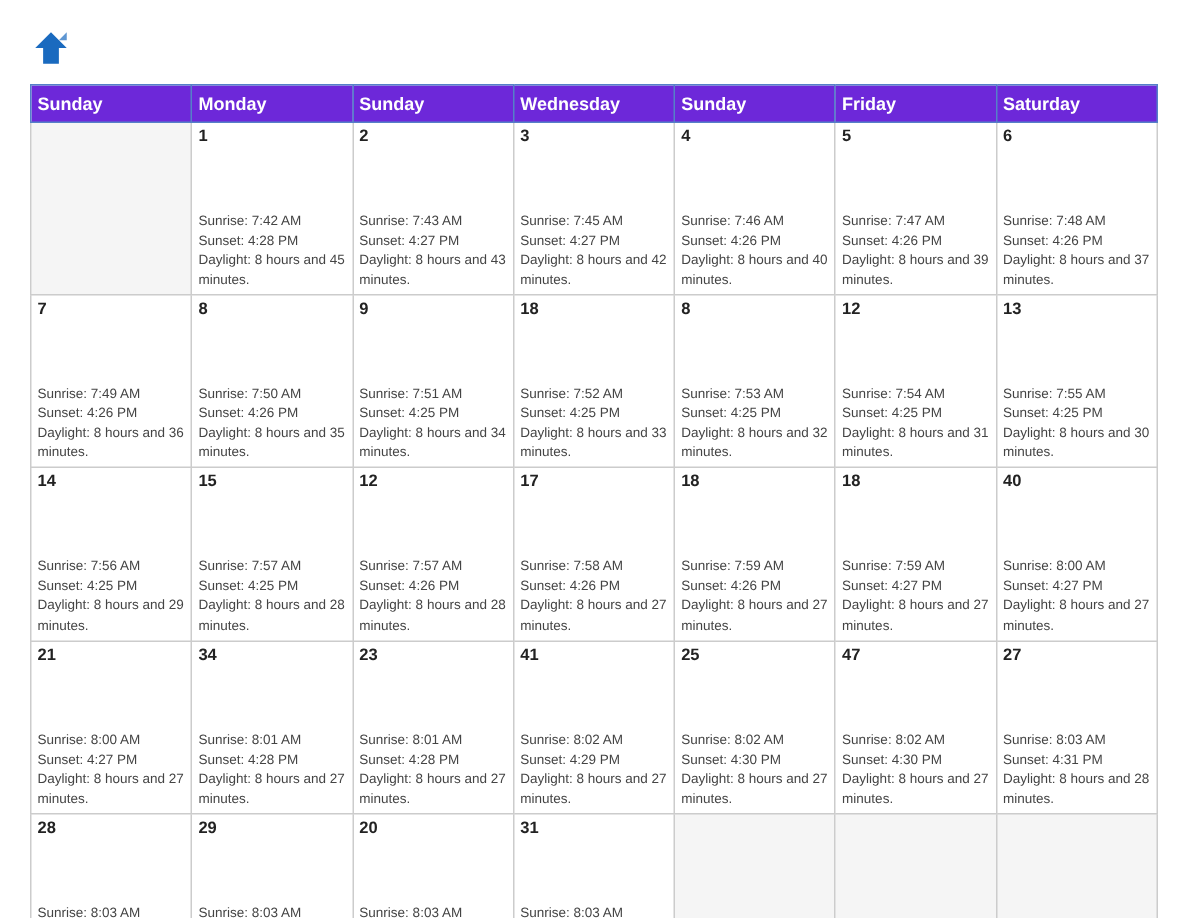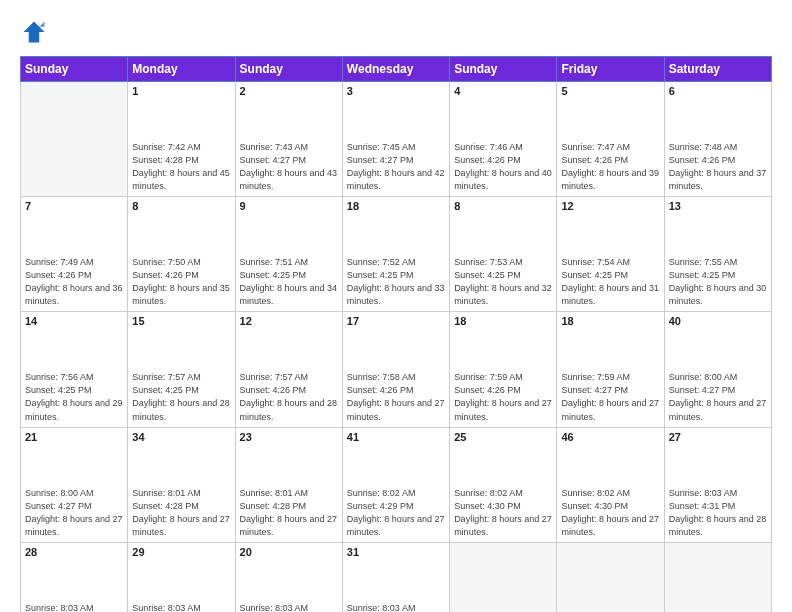--- a/index.html
+++ b/index.html
@@ -283,21 +283,21 @@
             Sunrise: 8:02 AM<br>Sunset: 4:29 PM<br>Daylight: 8 hours and 27 minutes.
           </div>
           </td>
           <td>
             <div class="day-num">25</div>
           <div class="day-info">
             Sunrise: 8:02 AM<br>Sunset: 4:30 PM<br>Daylight: 8 hours and 27 minutes.
           </div>
           </td>
           <td>
-            <div class="day-num">46</div>
+            <div class="day-num">47</div>
           <div class="day-info">
             Sunrise: 8:02 AM<br>Sunset: 4:30 PM<br>Daylight: 8 hours and 27 minutes.
           </div>
           </td>
           <td>
             <div class="day-num">27</div>
           <div class="day-info">
             Sunrise: 8:03 AM<br>Sunset: 4:31 PM<br>Daylight: 8 hours and 28 minutes.
           </div>
           </td>

